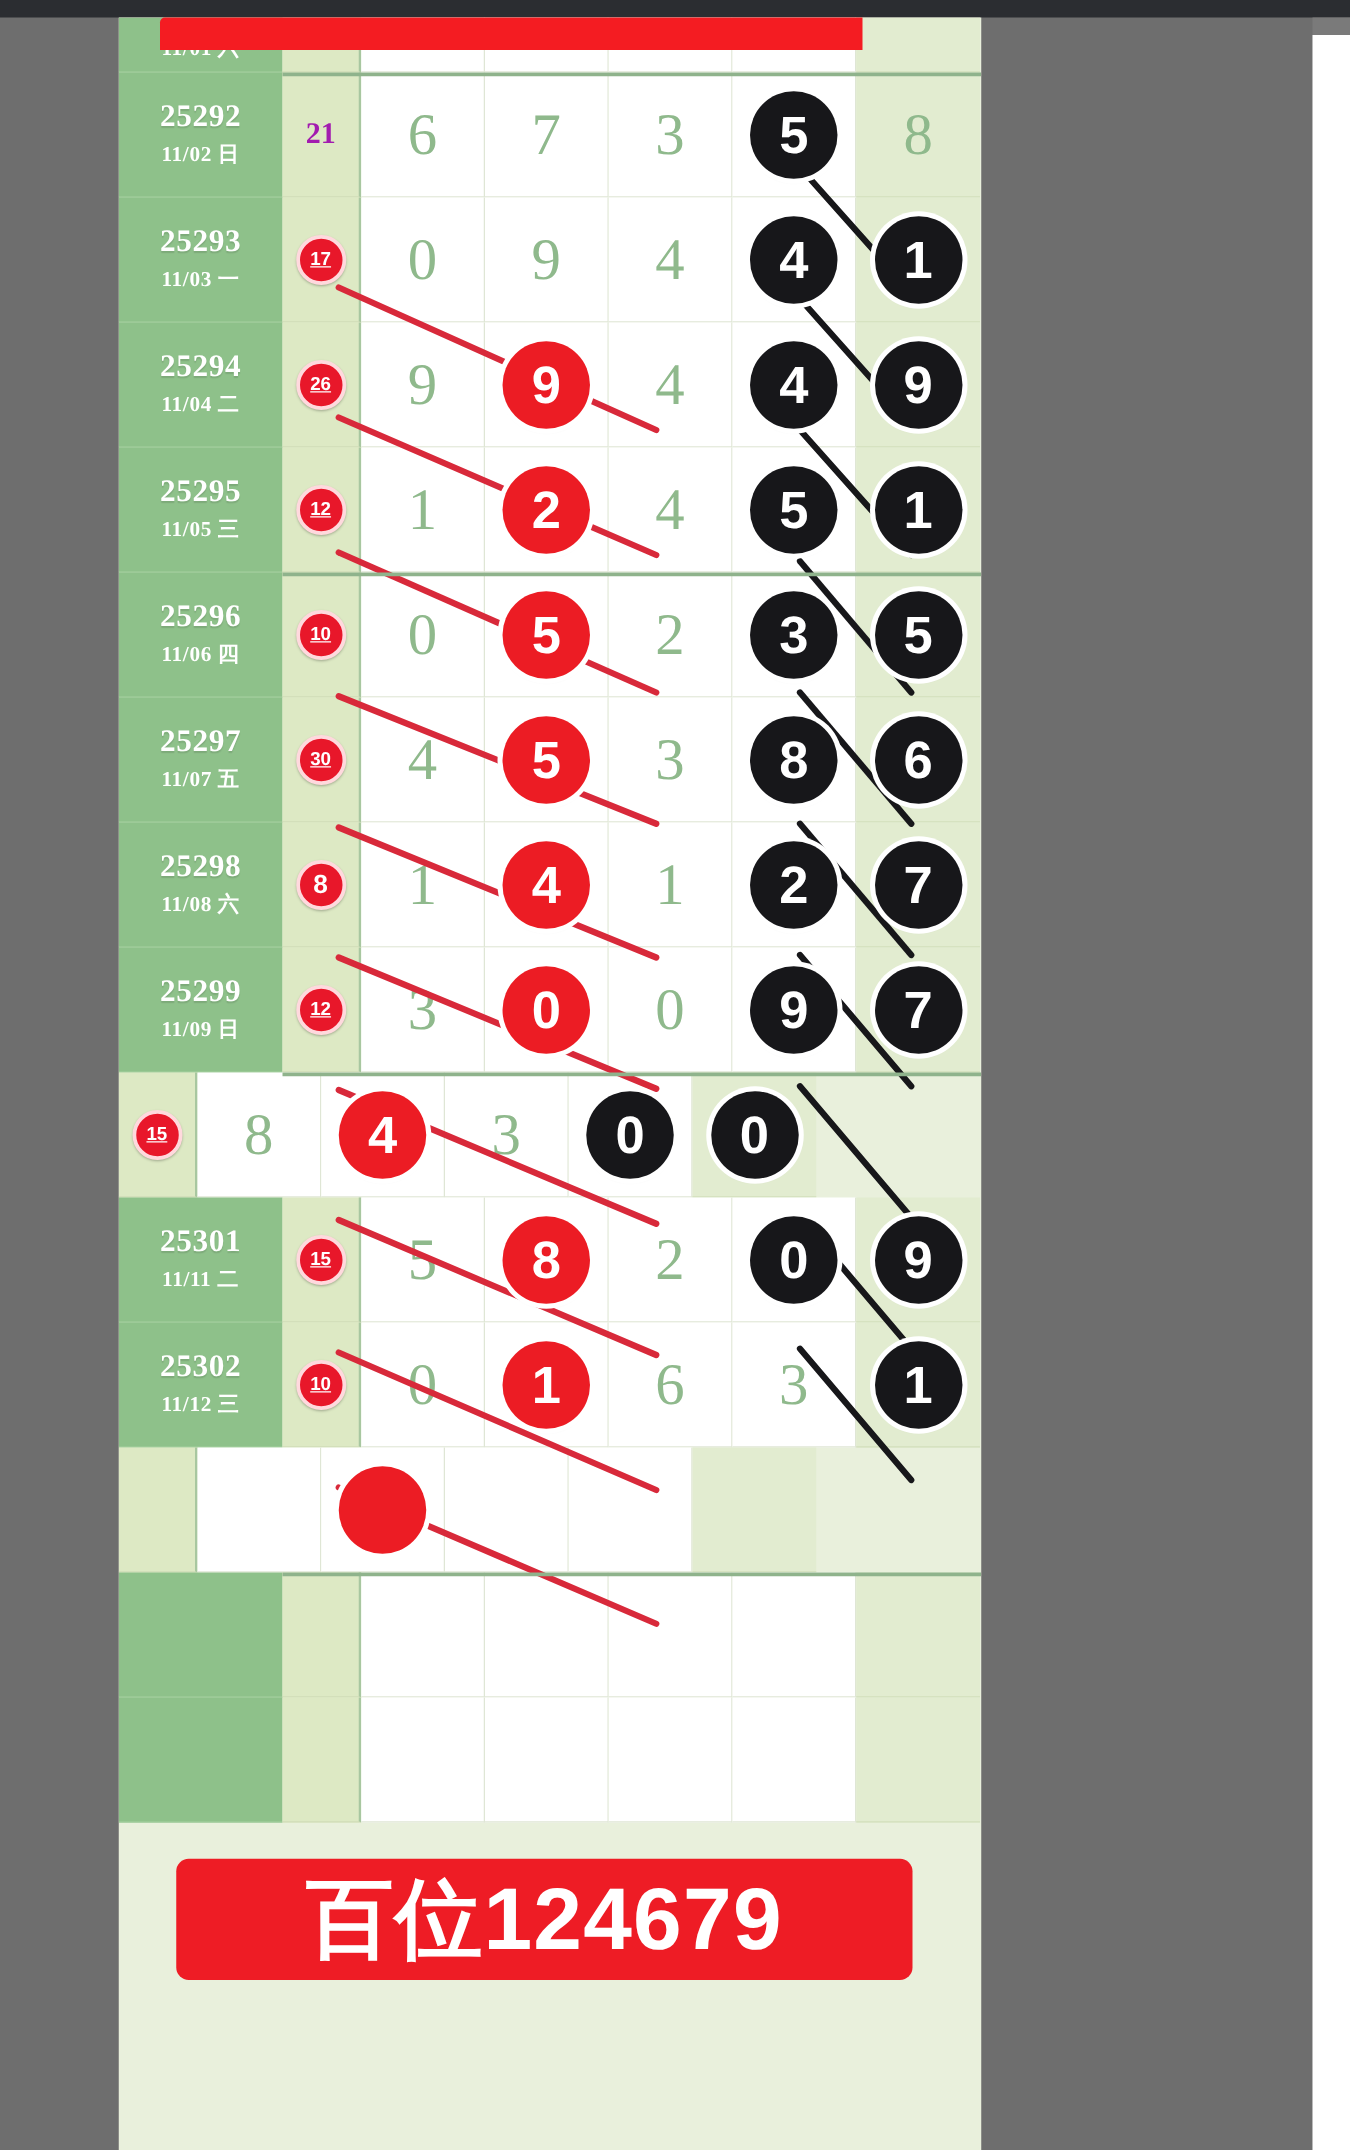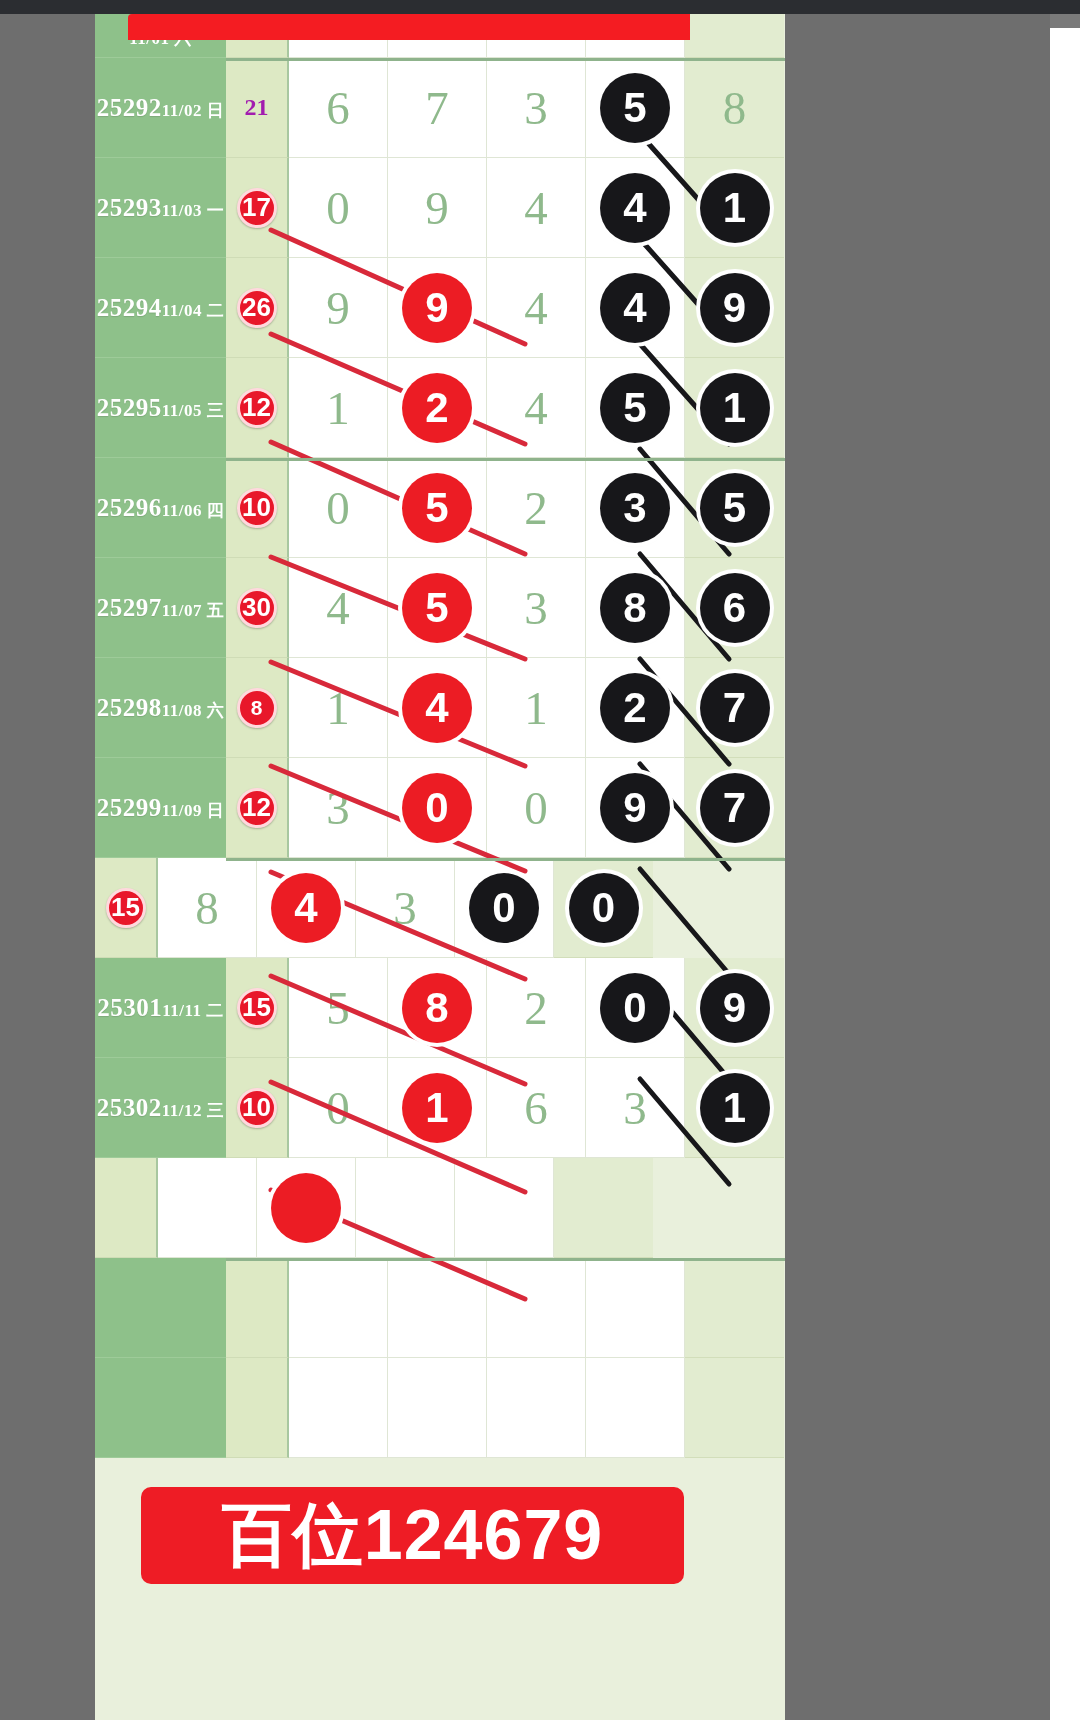--- a/index.html
+++ b/index.html
@@ -46,21 +46,21 @@
     height:100px;
     width:690px;
   }
   .row.partial{ height:44px; }
 
   
   .c-label{
     width:131px; flex:0 0 131px;
     background:#8ec18a;
     color:#ffffff;
-    display:flex; 
+    display:flex; flex-direction:column;
     align-items:center; justify-content:center;
     border-bottom:1px solid #9ecb99;
   }
   .c-label .issue{
     font-size:25px; font-weight:700; letter-spacing:.5px;
     line-height:1.1;
     text-shadow:0 1px 1px rgba(0,0,0,.12);
   }
   .c-label .date{
     font-size:17px; font-weight:700; margin-top:5px;
@@ -82,21 +82,21 @@
     width:40px; height:40px; border-radius:50%;
     background:#e8172a;
     border:3px solid #ffd9dd;
     color:#fff;
     font-family:"Liberation Sans", sans-serif;
     font-size:21px; font-weight:700;
     display:flex; align-items:center; justify-content:center;
     box-shadow:0 1px 2px rgba(0,0,0,.25);
     position:relative; z-index:4;
   }
-  .badge.small{ font-size:26px; }
+  .badge.small{ font-size:15px;text-decoration:underline; }
 
   .c-dig{
     width:99px; flex:0 0 99px;
     background:#ffffff;
     display:flex; align-items:center; justify-content:center;
     border-right:1px solid #dfe6d5;
     border-bottom:1px solid #dfe6d5;
     position:relative;
   }
   .c-dig.col6{
@@ -148,21 +148,21 @@
     width:562px; height:26px;
     background:#f41c22;
     border-radius:4px 0 0 0;
     z-index:7;
   }
 
   
   .banner{
     position:absolute;
     left:141px; top:1487px;
-    width:543px; height:97px;
+    width:589px; height:97px;
     background:#ee1c25;
     border-radius:10px;
     display:flex; align-items:center; justify-content:center;
     z-index:8;
   }
   .banner span{
     color:#ffffff;
     font-family:"Liberation Sans", sans-serif;
     font-size:70px; font-weight:700;
     letter-spacing:1px;

